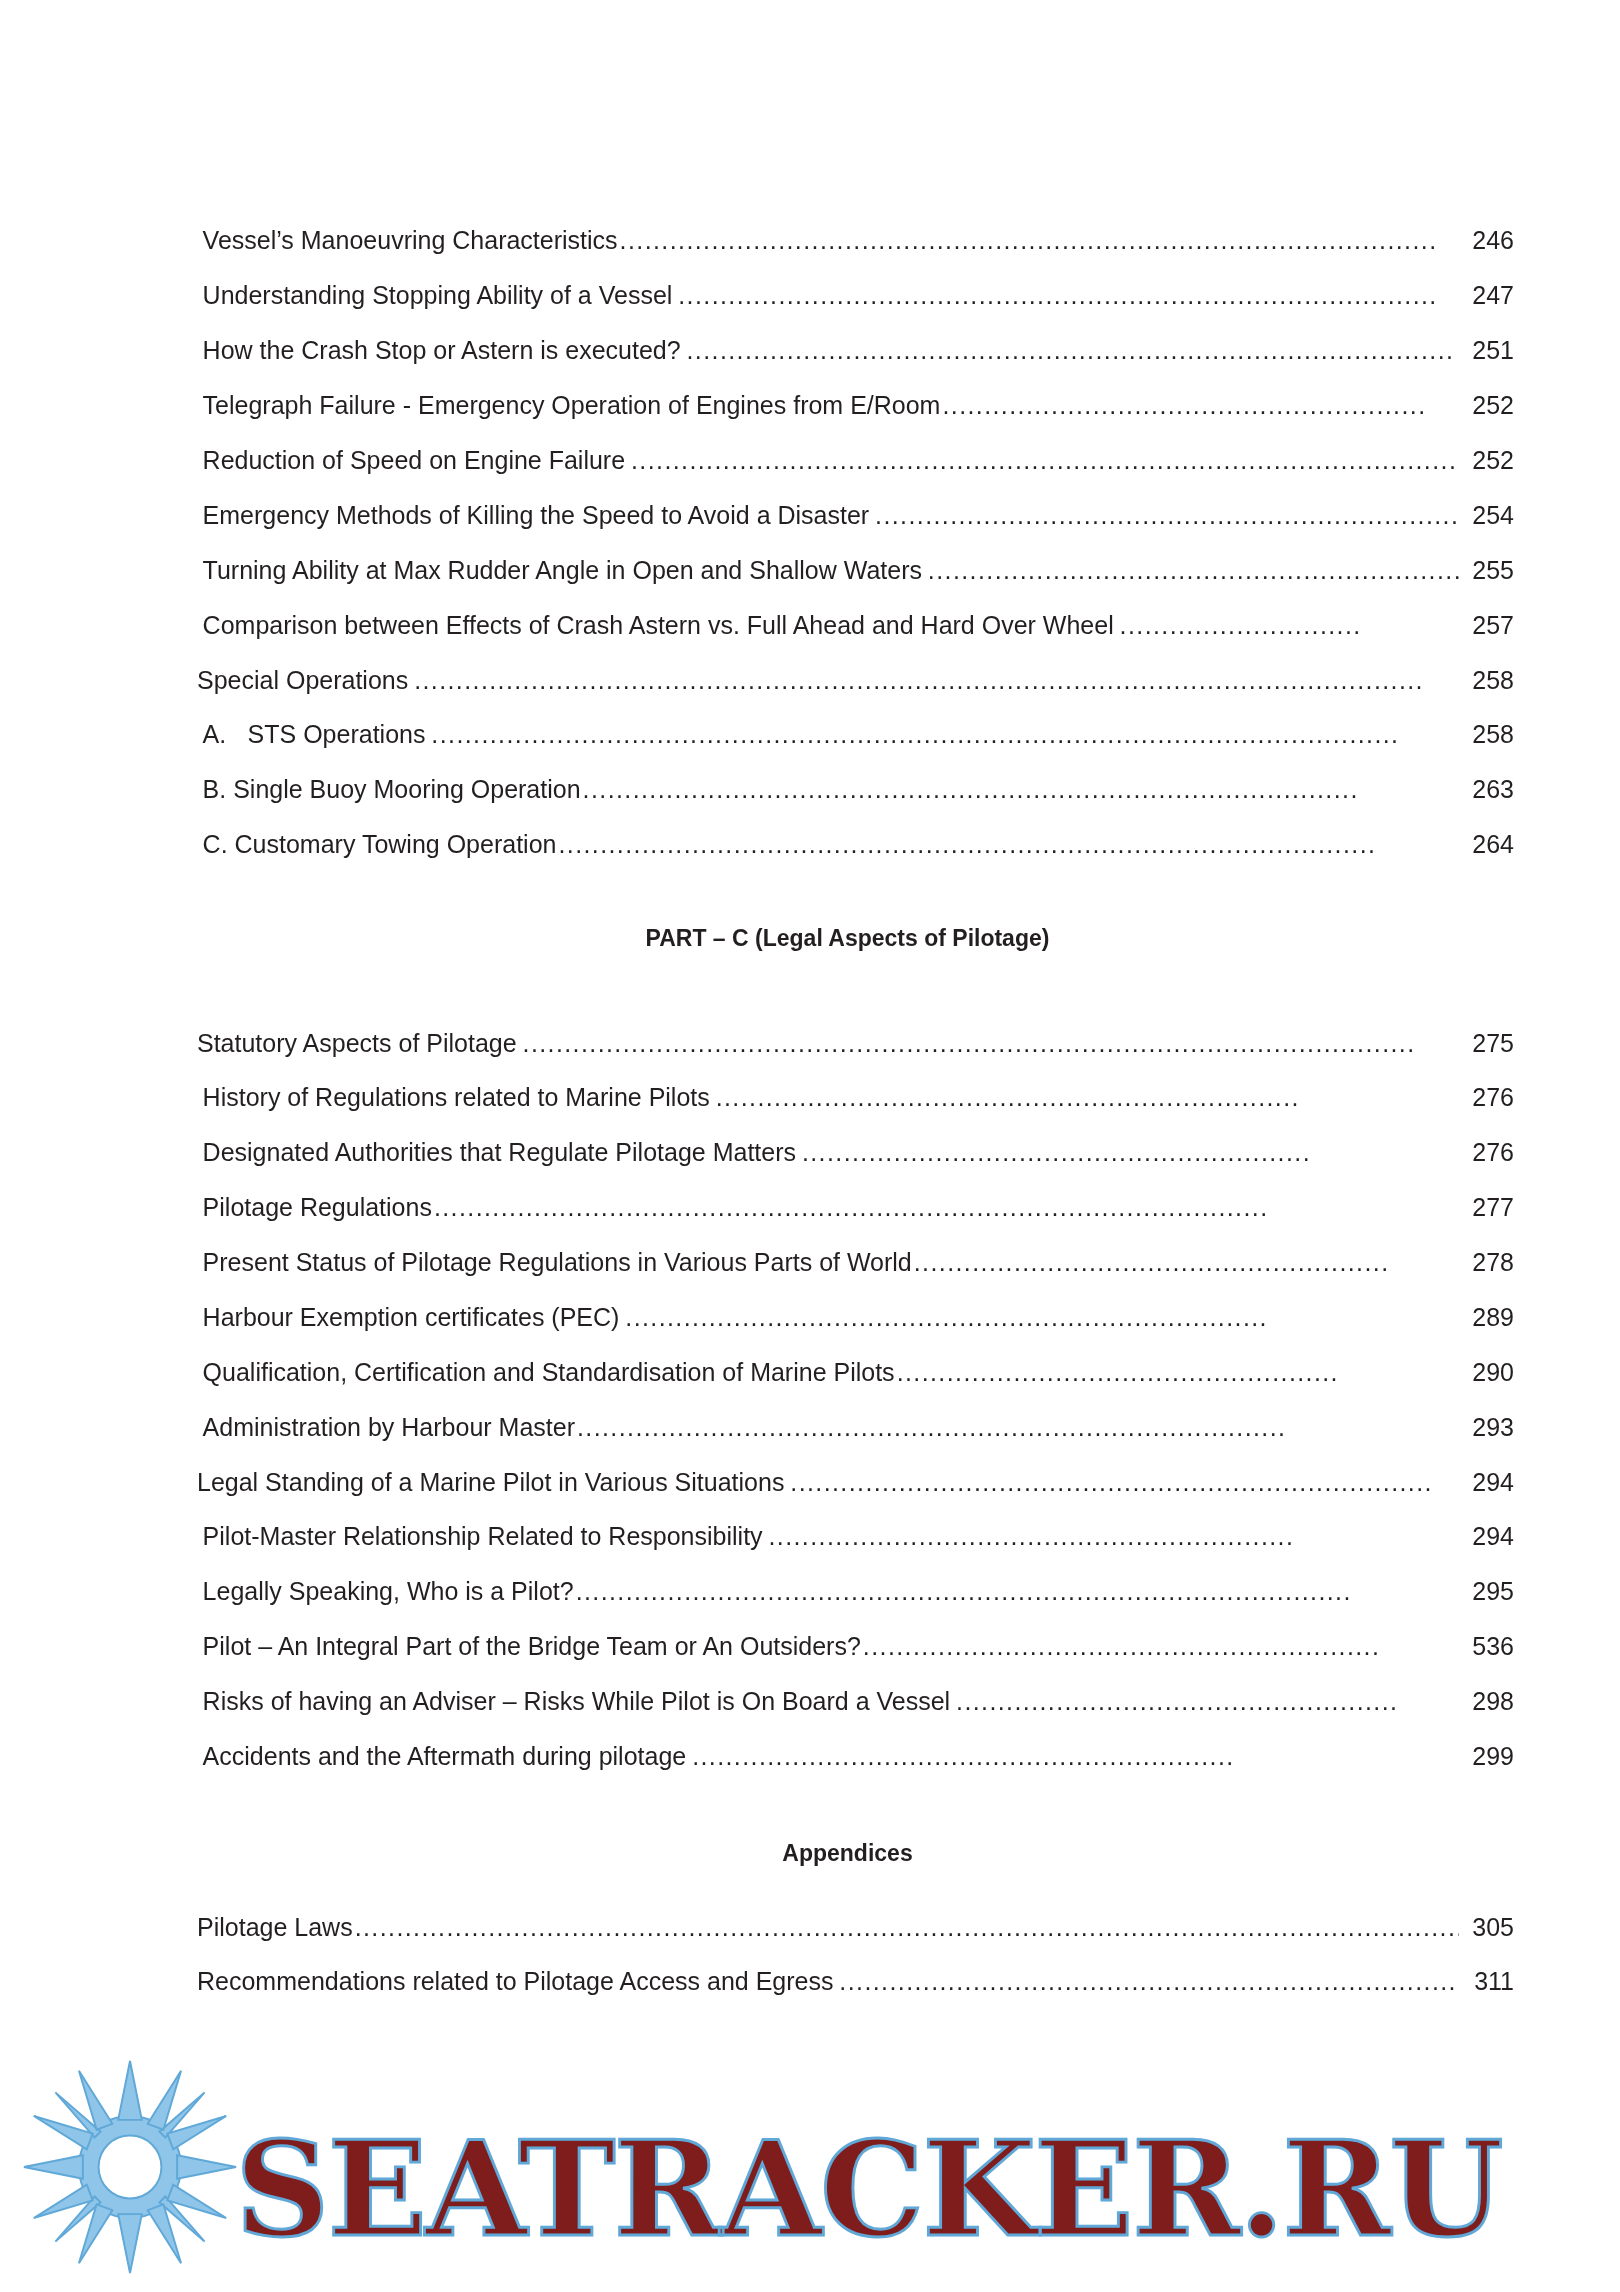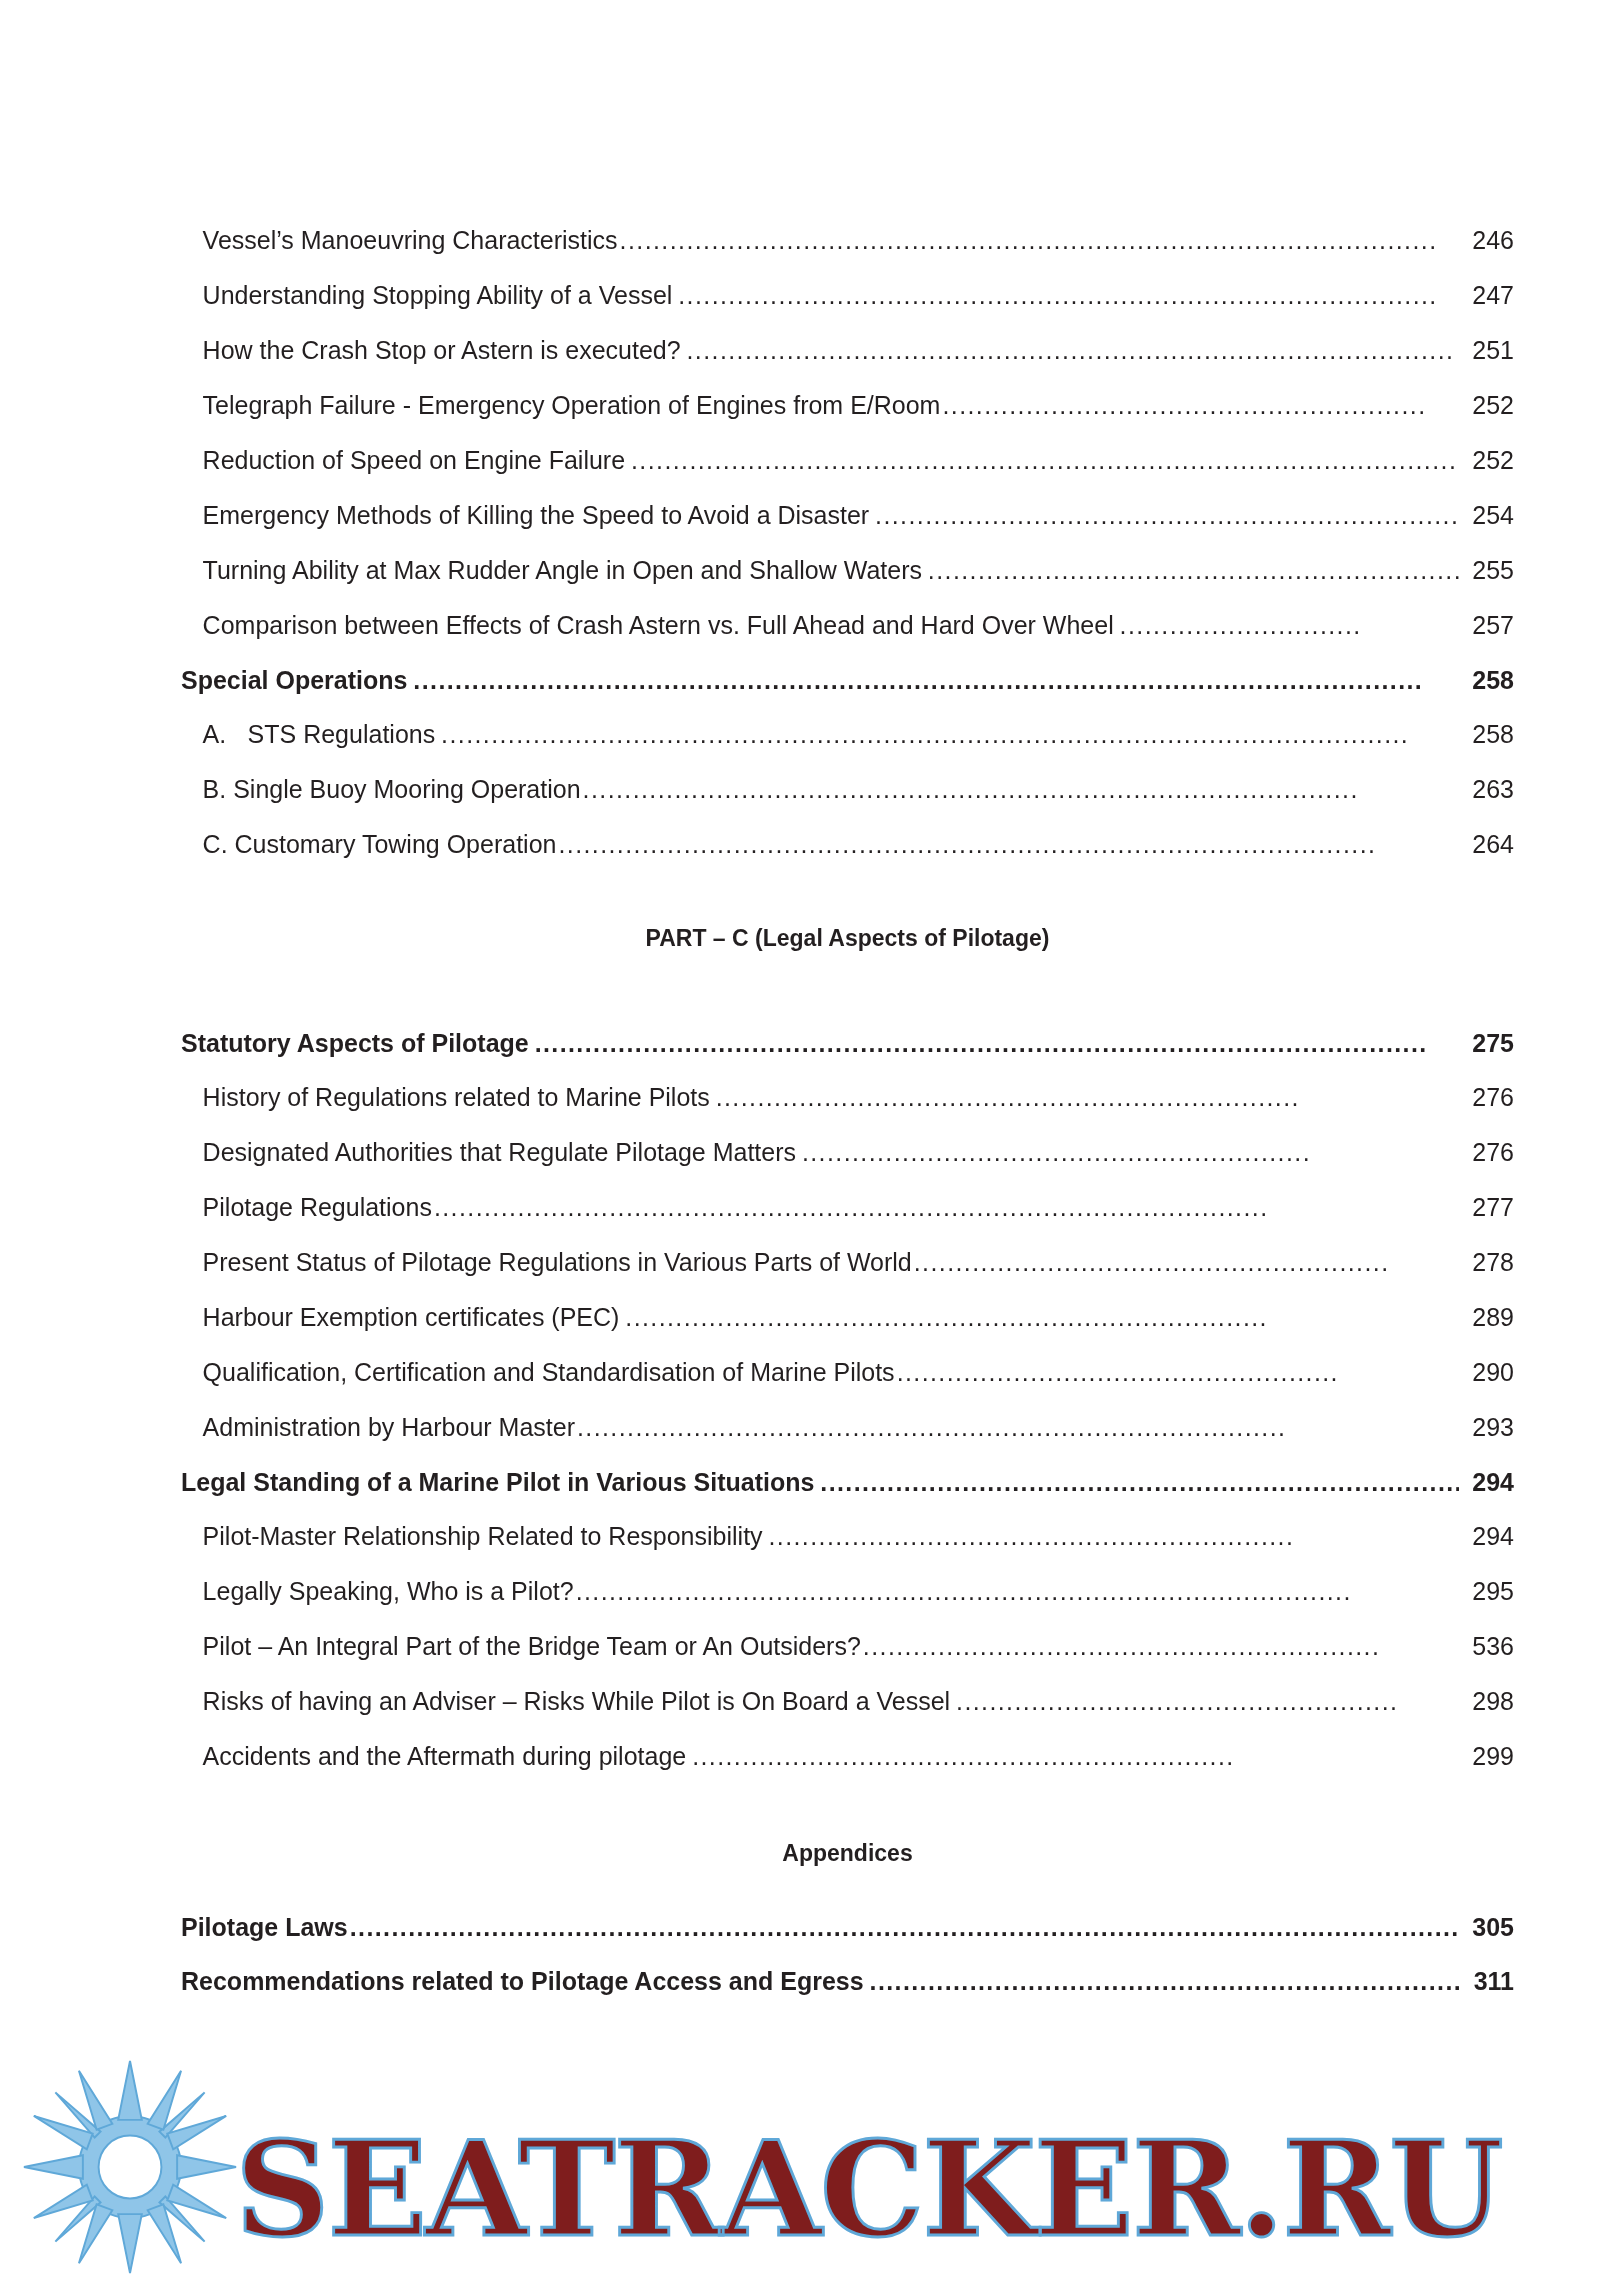--- a/index.html
+++ b/index.html
@@ -28,22 +28,22 @@
   .toc-row {
     display: flex;
     align-items: baseline;
     font-size: 25px;
     line-height: 1.22;
     color: #231f20;
     margin-bottom: 24.5px;
     white-space: nowrap;
   }
   .toc-row.level1 {
-    font-weight: bold;
-    margin-left: 0;
+    font-weight: normal;
+    margin-left: 16px;
     margin-bottom: 23.5px;
     align-items: center;
   }
   .toc-row.level2 {
     margin-left: 21.6px;
   }
   .toc-row.level2-indent {
     margin-left: 21.6px;
   }
   .toc-label {
@@ -175,21 +175,21 @@
       </div>
 
       <div class="toc-row level1">
         <span class="toc-label">Special Operations</span>
         <span class="toc-dots space-before">.........................................................................................................................</span>
         <span class="toc-page">258</span>
       </div>
 
       <div class="toc-row level2-indent">
         <span class="toc-letter">A.</span>
-        <span class="toc-label">STS Regulations</span>
+        <span class="toc-label">STS Operations</span>
         <span class="toc-dots space-before">....................................................................................................................</span>
         <span class="toc-page">258</span>
       </div>
 
       <div class="toc-row level2">
         <span class="toc-label">B. Single Buoy Mooring Operation</span>
         <span class="toc-dots">.............................................................................................</span>
         <span class="toc-page">263</span>
       </div>
 

